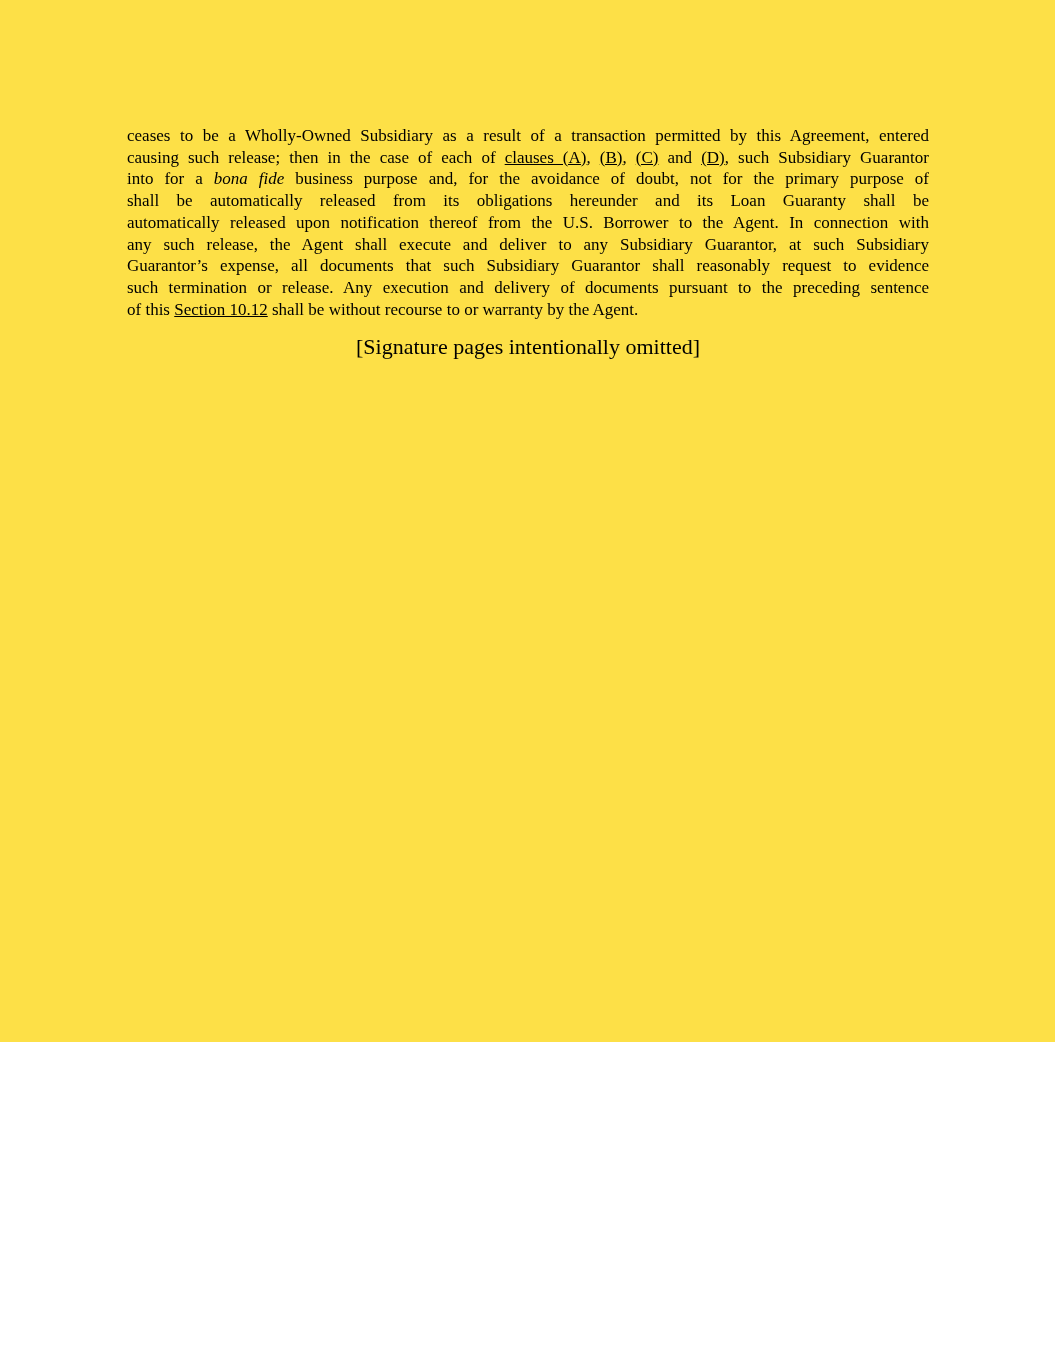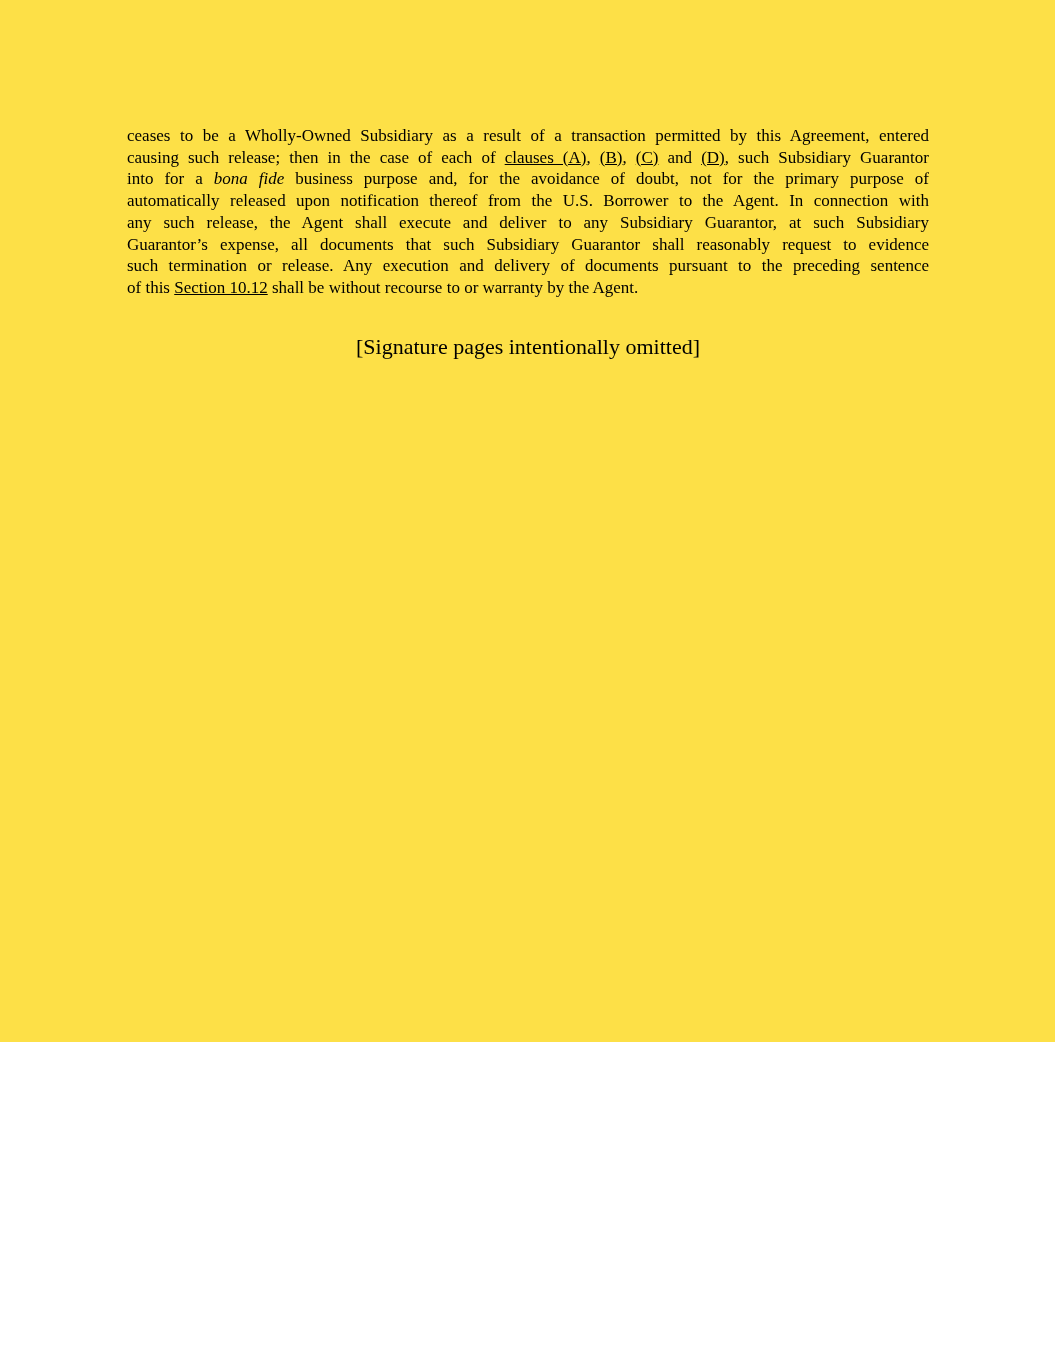--- a/index.html
+++ b/index.html
@@ -79,20 +79,21 @@
 </style>
 </head>
 <body>
 
 <div class="page">
 
   <div class="body-text">
       <div class="line just"><span>ceases to be a Wholly-Owned Subsidiary as a result of a transaction permitted by this Agreement, entered</span></div>
       <div class="line just"><span>causing such release; then in the case of each of </span><span class="underline">clauses (A)</span><span>, </span><span class="underline">(B)</span><span>, </span><span class="underline">(C)</span><span> and </span><span class="underline">(D)</span><span>, such Subsidiary Guarantor</span></div>
       <div class="line just"><span>into for a </span><span class="italic">bona fide</span><span> business purpose and, for the avoidance of doubt, not for the primary purpose of</span></div>
+      <div class="line just"><span>shall be automatically released from its obligations hereunder and its Loan Guaranty shall be</span></div>
       <div class="line just"><span>automatically released upon notification thereof from the U.S. Borrower to the Agent. In connection with</span></div>
       <div class="line just"><span>any such release, the Agent shall execute and deliver to any Subsidiary Guarantor, at such Subsidiary</span></div>
       <div class="line just"><span>Guarantor’s expense, all documents that such Subsidiary Guarantor shall reasonably request to evidence</span></div>
       <div class="line just"><span>such termination or release. Any execution and delivery of documents pursuant to the preceding sentence</span></div>
       <div class="line"><span>of this </span><span class="underline">Section 10.12</span><span> shall be without recourse to or warranty by the Agent.</span></div>
     </div>
 
   <div class="signature-note">[Signature pages intentionally omitted]</div>
 
 

